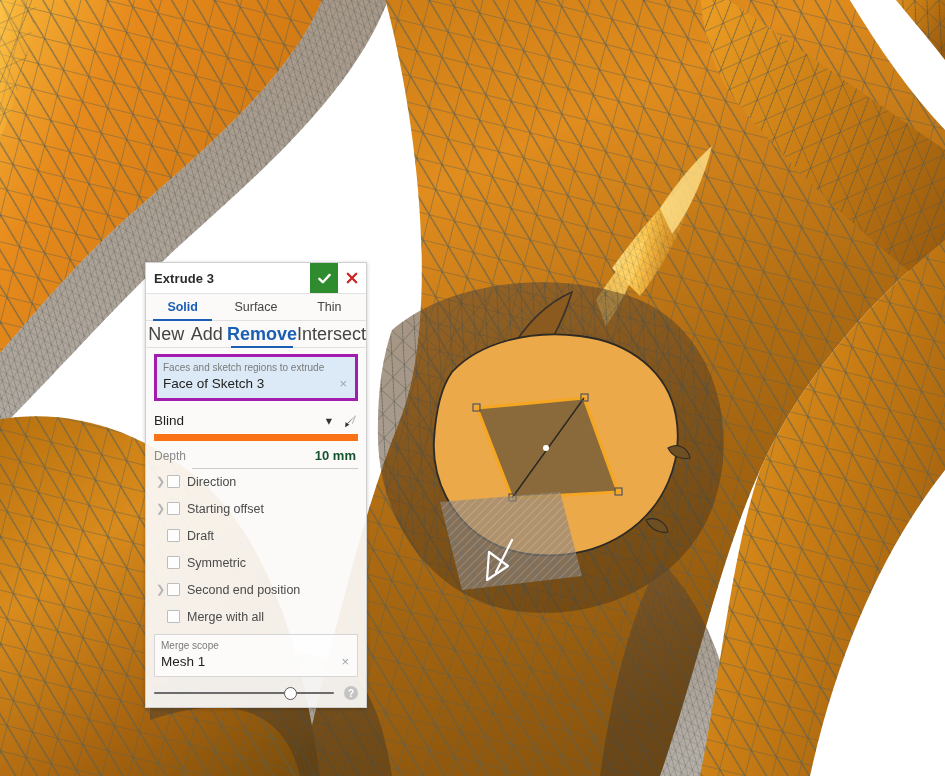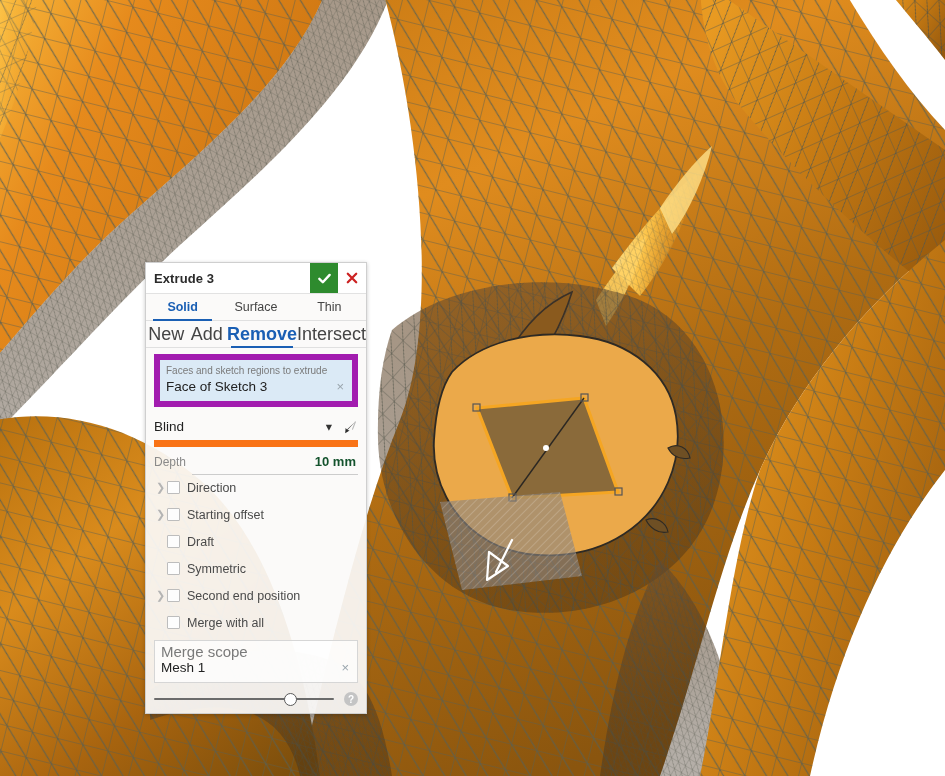--- a/index.html
+++ b/index.html
@@ -56,21 +56,21 @@
     font-size:18px;color:#444;cursor:pointer;position:relative;white-space:nowrap;
   }
   .tabs-secondary .tab.active{color:#1a5fb4;font-weight:bold;}
   .tabs-secondary .tab.active:after{
     content:"";position:absolute;left:6%;right:6%;bottom:-1px;height:2px;background:#1a5fb4;
   }
 
   
   .sel-wrap{padding:6px 8px 4px 8px;}
   .sel-box{
-    background:#dbeaf6;border:6px solid #a21caf;
+    background:#dbeaf6;border:3px solid #a21caf;
     padding:4px 6px 5px 6px;position:relative;
   }
   .sel-label{font-size:10px;color:#7a7a7a;line-height:13px;}
   .sel-value-row{display:flex;align-items:center;gap:16px;}
   .sel-value{flex:1;font-size:13.5px;color:#222;line-height:19px;}
   .sel-clear{color:#9aa5ad;font-size:13px;cursor:pointer;padding:0 2px;line-height:14px;}
 
   
   .endcond-row{
     display:flex;align-items:center;height:27px;
@@ -101,21 +101,21 @@
   .opt-chevron.empty{visibility:hidden;}
   .chk{
     width:11px;height:11px;border:1px solid #bdbdbd;background:#fdfdfd;
     flex:none;margin-right:7px;cursor:pointer;border-radius:1px;
   }
   .opt-label{font-size:12.5px;color:#4a4a4a;cursor:default;}
 
   
   .merge-wrap{padding:4px 8px 4px 8px;}
   .merge-box{border:1px solid #d6d6d6;background:rgba(255,255,255,0.75);padding:4px 6px 5px 6px;}
-  .merge-label{font-size:15px;color:#7a7a7a;line-height:13px;}
+  .merge-label{font-size:10px;color:#7a7a7a;line-height:13px;}
   .merge-value-row{display:flex;align-items:center;}
   .merge-value{flex:1;font-size:13.5px;color:#222;line-height:19px;}
   .merge-clear{color:#9aa5ad;font-size:13px;cursor:pointer;padding:0 2px;line-height:14px;}
 
   
   .footer{display:flex;align-items:center;height:24px;padding:0 8px 2px 8px;}
   .slider{flex:1;position:relative;height:14px;margin-right:10px;cursor:pointer;}
   .slider-track{position:absolute;left:0;right:0;top:6px;height:2px;background:#6b6b6b;border-radius:1px;}
   .slider-thumb{
     position:absolute;top:1px;width:11px;height:11px;border-radius:50%;

